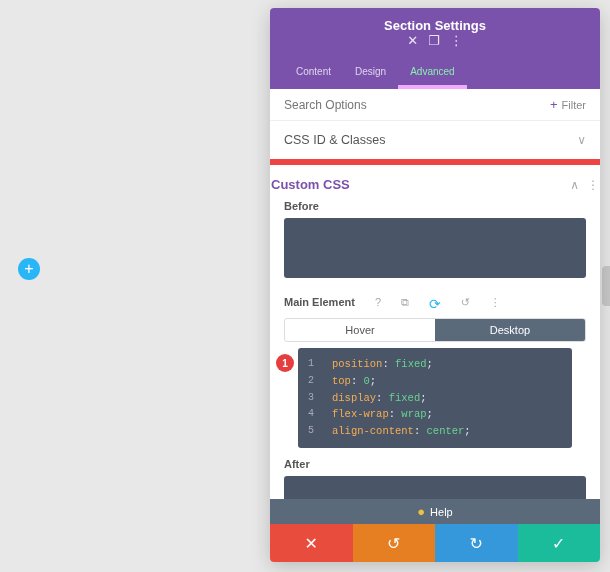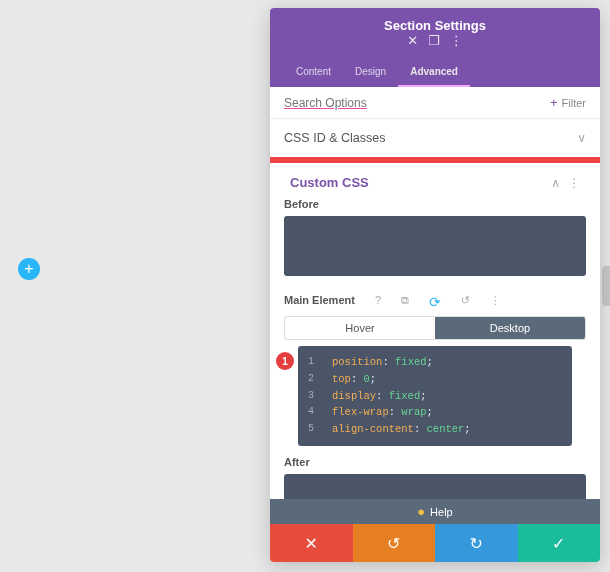--- a/index.html
+++ b/index.html
@@ -104,43 +104,41 @@
 
     .tab {
       color: rgba(255,255,255,0.75);
       font-size: 10px;
       padding: 8px 12px;
       cursor: pointer;
       border-bottom: 2px solid transparent;
     }
 
     .tab.active {
-      color: #e5e5e5;
-      border-bottom: 2px solid #f0abfc;
-      font-weight: bold;
+      color: #86efac;
+      border-bottom: 4px solid #f0abfc;
     }
 
     
     .search-bar {
       display: flex;
       align-items: center;
       padding: 8px 14px;
       background: #fff;
       border-bottom: 1px solid #eee;
       flex-shrink: 0;
     }
 
     .search-input {
       flex: 1;
       border: none;
       outline: none;
       font-size: 12px;
       color: #ec4899;
       background: transparent;
-      text-decoration: underline;
     }
 
     .filter-btn {
       background: none;
       border: none;
       color: #888;
       font-size: 11px;
       cursor: pointer;
       display: flex;
       align-items: center;
@@ -181,21 +179,21 @@
 
     
     .custom-css-section {
       border-bottom: 1px solid #eee;
     }
 
     .custom-css-header {
       display: flex;
       align-items: center;
       justify-content: space-between;
-      padding: 12px 20px 8px;
+      padding: 12px 1px 8px;
     }
 
     .custom-css-title {
       color: #7b52ab;
       font-size: 13px;
       font-weight: 600;
     }
 
     .custom-css-icons {
       display: flex;

